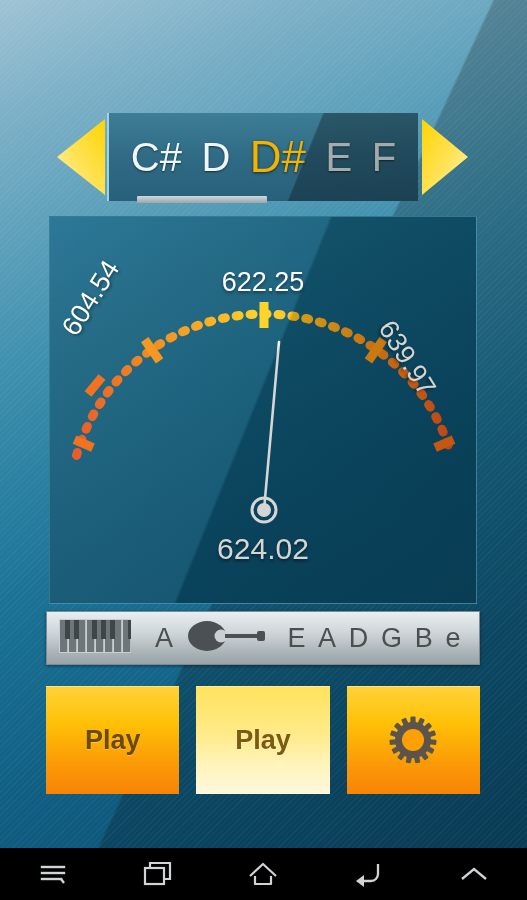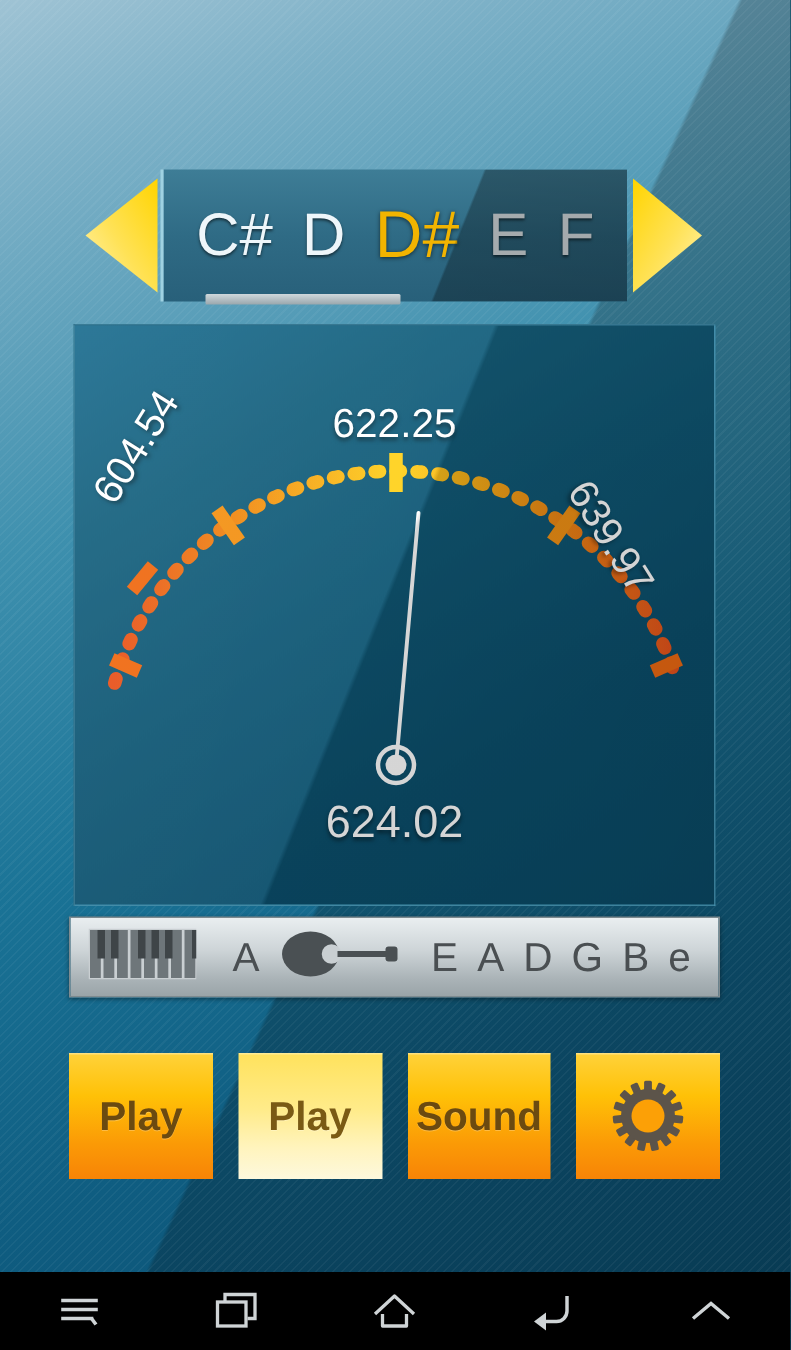--- a/index.html
+++ b/index.html
@@ -108,21 +108,21 @@
   #piano-icon{ flex:0 0 auto; margin-right:24px; }
   #inst-note{
     font-size:27px; color:#4a4f52; margin-right:14px;
   }
   #guitar-icon{ flex:0 0 auto; margin-right:12px; }
   #string-list{ display:flex; flex:1 1 auto; justify-content:space-around; align-items:center; }
   .string-label{ font-size:27px; color:#4a4f52; }
 
   
   #button-row{
-    position:absolute; left:46px; top:702px; width:434px; height:84px;
+    position:absolute; left:46px; top:686px; width:434px; height:108px;
     display:flex; gap:17px;
   }
   .btn{
     flex:1 1 0; position:relative;
     background:linear-gradient(180deg,#ffd23a 0%, #ffc107 34%, #fb9a06 72%, #f78406 100%);
     display:flex; align-items:center; justify-content:center;
     border:none; cursor:pointer;
     font-family:"Liberation Sans", sans-serif;
     font-size:27px; font-weight:bold; color:#6b4a10;
     text-shadow:0 1px 0 rgba(255,255,255,0.25);
@@ -280,21 +280,20 @@
     <span class="string-label">D</span>
     <span class="string-label">G</span>
     <span class="string-label">B</span>
     <span class="string-label">e</span>
   </span>
 </div>
 
 <div id="button-row">
   <button class="btn">Play</button>
   <button class="btn active">Play</button>
-  <button class="btn">Sound</button>
   <button class="btn">
     <svg width="52" height="52" viewBox="0 0 52 52">
       <g fill="#5c544a">
         <path d="M26 3 L29.2 9.2 L22.8 9.2 Z"></path>
         <g>
           <rect x="23.4" y="2.5" width="5.2" height="8" rx="1" transform="rotate(0 26 26)"></rect>
           <rect x="23.4" y="2.5" width="5.2" height="8" rx="1" transform="rotate(24 26 26)"></rect>
           <rect x="23.4" y="2.5" width="5.2" height="8" rx="1" transform="rotate(48 26 26)"></rect>
           <rect x="23.4" y="2.5" width="5.2" height="8" rx="1" transform="rotate(72 26 26)"></rect>
           <rect x="23.4" y="2.5" width="5.2" height="8" rx="1" transform="rotate(96 26 26)"></rect>

